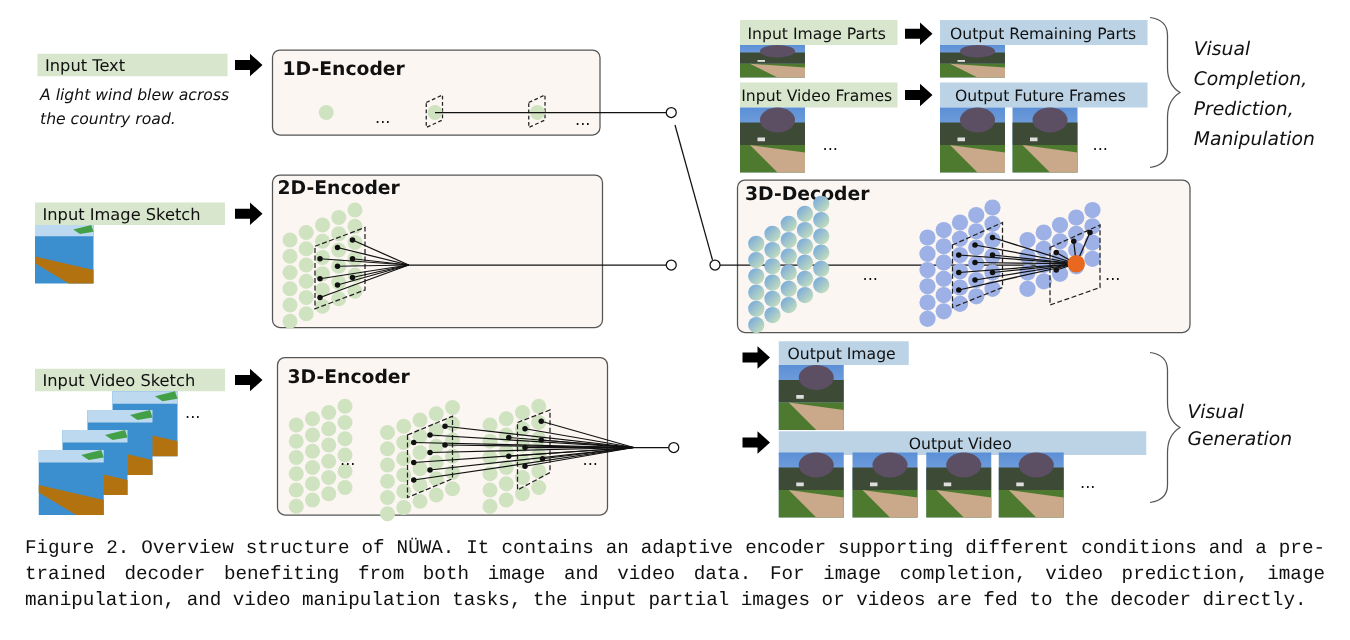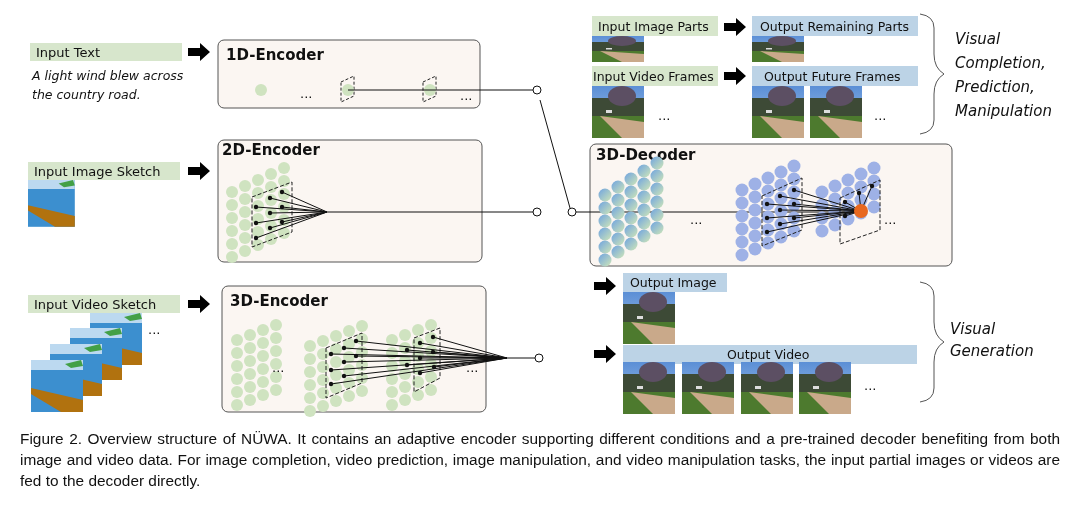--- a/index.html
+++ b/index.html
@@ -1,18 +1,18 @@
 <!DOCTYPE html>
 <html><head>
 <meta charset="utf-8">
 <style>
   html, body { margin:0; padding:0; background:#ffffff; }
   body { width:1080px; height:512px; position:relative; overflow:hidden; font-family:"DejaVu Sans", sans-serif; }
   #fig { position:absolute; left:0; top:0; width:1080px; height:420px; }
-  .caption { position:absolute; left:20px; top:428px; width:1040px; font-family:Liberation Sans, sans-serif; font-size:15.4px; line-height:21px; color:#111; text-align:justify; }
+  .caption { position:absolute; left:20px; top:428px; width:1040px; font-family:Liberation Mono, monospace; font-size:15.4px; line-height:21px; color:#111; text-align:justify; }
   text { font-family:"DejaVu Sans", sans-serif; }
 </style>
 </head>
 <body>
 
 <svg id="fig" viewBox="0 0 1080 420" xmlns="http://www.w3.org/2000/svg">
   <defs>
     <linearGradient id="decGrad" x1="0" y1="0" x2="1" y2="1">
       <stop offset="0" stop-color="#6fa3e0"></stop>
       <stop offset="1" stop-color="#cfe6b8"></stop>

